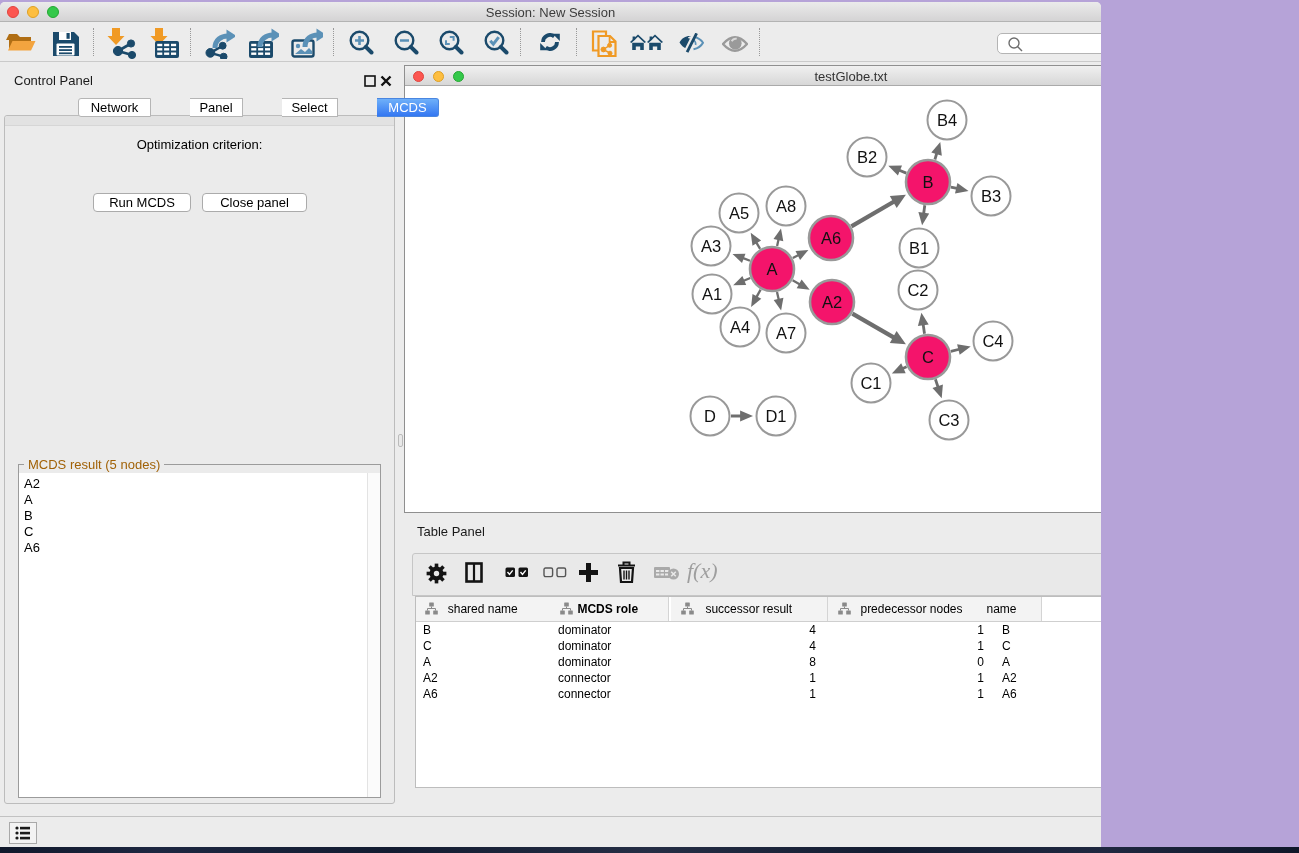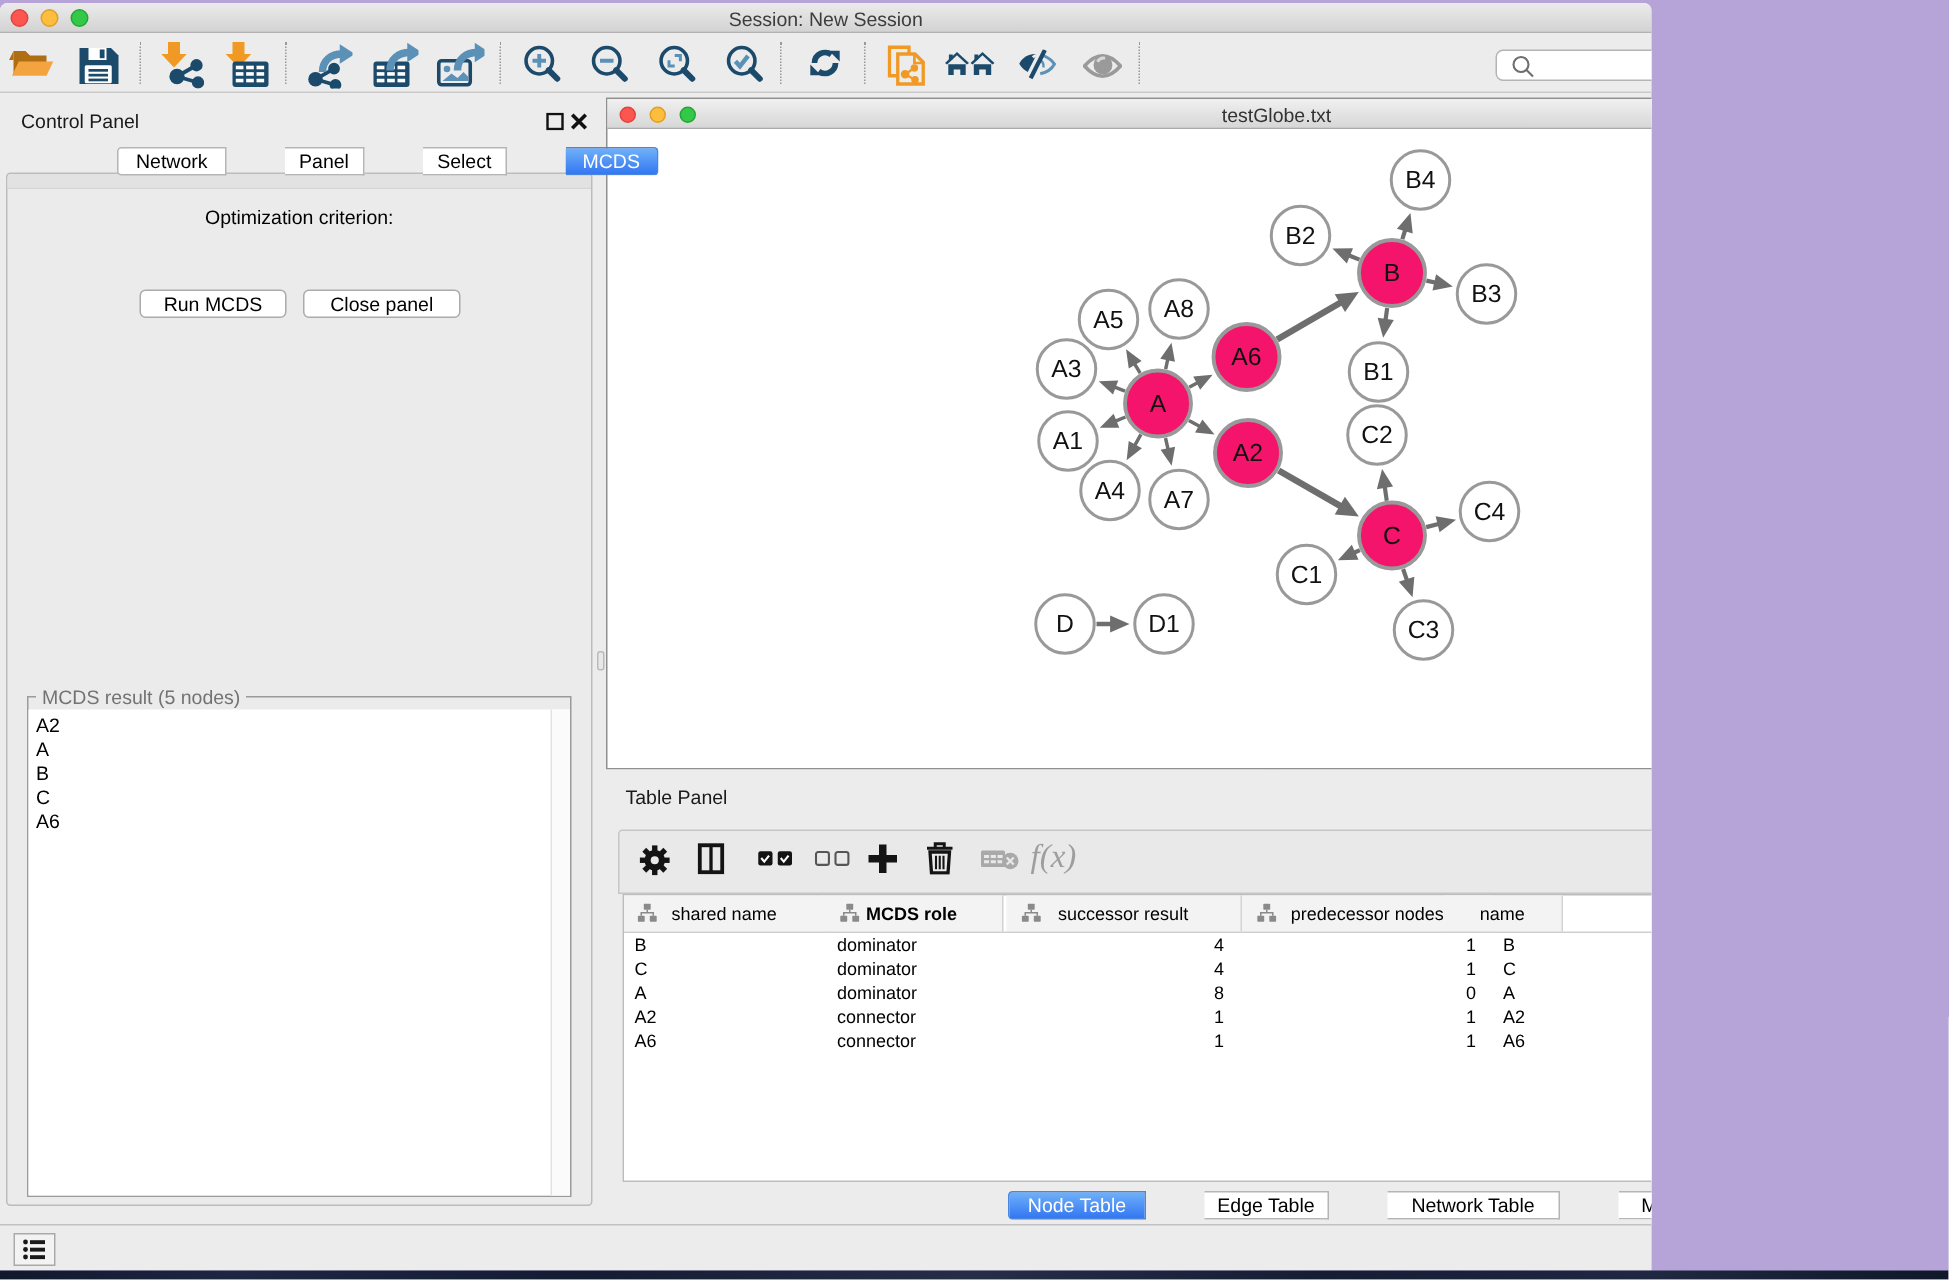--- a/index.html
+++ b/index.html
@@ -39,21 +39,21 @@
 #dropdown { position:absolute; left:38px; top:44px; width:313px; height:19px; background:#fff;
   border:1px solid #ababab; border-radius:4px; font-size:13px; line-height:17px; color:#000;
   padding-left:13px; }
 #dd-btn { position:absolute; right:-1px; top:-1px; width:20px; height:19px; border-radius:0 4px 4px 0;
   background:linear-gradient(#6caef9,#2e72ee); }
 .btn { position:absolute; height:19px; background:#fff; border:1px solid #ababab; border-radius:4px;
   font-size:13px; text-align:center; line-height:17px; color:#000; }
 #mcds-fs { position:absolute; left:13px; top:348px; width:363px; height:334px;
   border:1px solid #9b9b9b; }
 #mcds-legend { position:absolute; left:5px; top:-8px; background:#ebebeb; padding:0 4px;
-  font-size:13px; color:#737373; }
+  font-size:13px; color:#a16207; }
 #mcds-list { position:absolute; left:0px; top:8px; width:361px; height:324px; background:#fff;
   font-size:13px; color:#000; padding:3px 0 0 5px; line-height:16px; }
 #mcds-sb { position:absolute; right:0; top:0; width:13px; height:324px; background:#fbfbfb;
   border-left:1px solid #e3e3e3; }
 #cp-grip { position:absolute; left:398px; top:372px; width:5px; height:13px; background:#e8e8e8;
   border:1px solid #bbb; border-radius:2px; }
 
 #netwin { position:absolute; left:404px; top:63px; width:894px; height:448px;
   border:1px solid #8f8f8f; background:#fff; }
 #nw-title { position:absolute; left:0; top:0; width:100%; height:20px;
@@ -491,26 +491,20 @@
 <div class="td" style="left:142px;top:73px;">connector</div>
 <div class="td" style="left:330px;top:73px;width:70px;text-align:right;">1</div>
 <div class="td" style="left:500px;top:73px;width:68px;text-align:right;">1</div>
 <div class="td" style="left:586px;top:73px;">A2</div>
 <div class="td" style="left:7px;top:89px;">A6</div>
 <div class="td" style="left:142px;top:89px;">connector</div>
 <div class="td" style="left:330px;top:89px;width:70px;text-align:right;">1</div>
 <div class="td" style="left:500px;top:89px;width:68px;text-align:right;">1</div>
 <div class="td" style="left:586px;top:89px;">A6</div>
     </div>
-    <div class="segtabs" style="left:268px;top:281px;">
-      <div class="seg sel" style="width:92px;height:19px;">Node Table</div>
-      <div class="seg" style="width:83px;height:19px;">Edge Table</div>
-      <div class="seg" style="width:115px;height:19px;">Network Table</div>
-      <div class="seg" style="width:66px;height:19px;">Motifs</div>
-    </div>
   </div>
   <div id="statusbar">
     <div id="listbtn">
         <svg width="26" height="20" style="position:absolute;left:0px;top:0px;">
       <g fill="#1a1a1a">
             <circle cx="7" cy="5" r="1.6"></circle>
             <circle cx="7" cy="10" r="1.6"></circle>
             <circle cx="7" cy="15" r="1.6"></circle>
       <rect x="10" y="3.8" width="10" height="2.6"></rect>
             <rect x="10" y="8.8" width="10" height="2.6"></rect>

